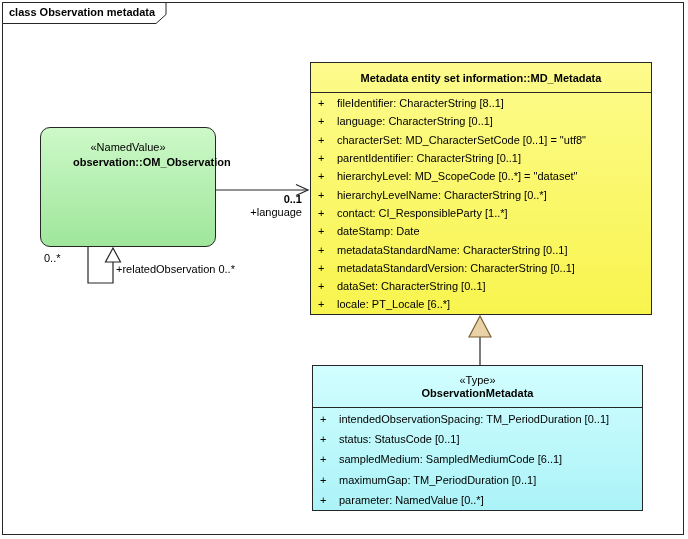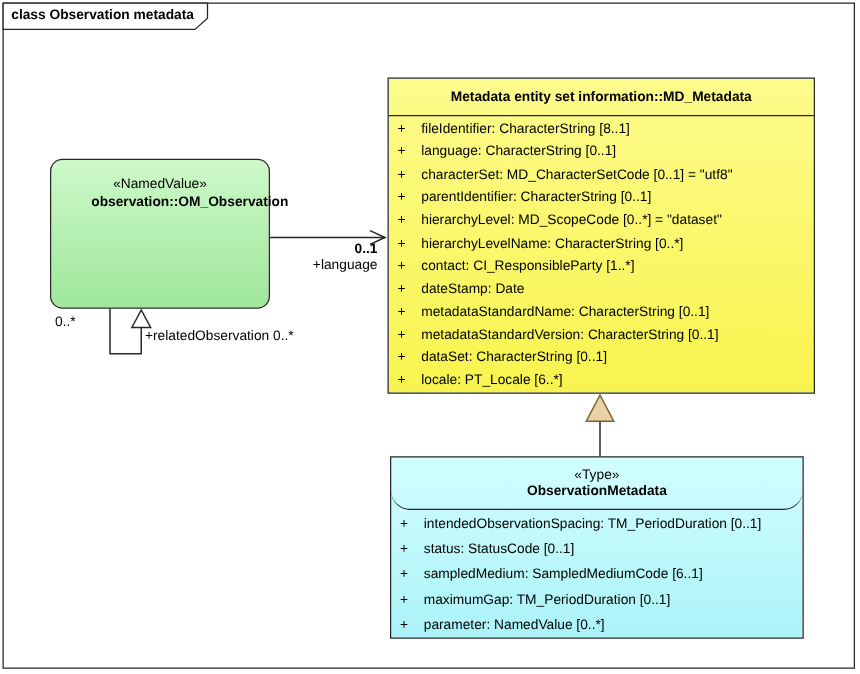--- a/index.html
+++ b/index.html
@@ -36,21 +36,21 @@
   }
   .type-box {
     left:312px; top:365px; width:331px; height:146px;
     background:linear-gradient(180deg, var(--type-fill-top,#D2FEFF), var(--type-fill-bottom,#ABF3F8));
   }
   .class-header {
     display:flex; align-items:center; justify-content:center;
     border-bottom:1px solid var(--line-color,#262626); font-weight:bold;text-align:right;
   }
   .md .class-header { height:29px; }
-  .type-box .class-header { height:41px; flex-direction:column; gap:1px;border-radius:15px; }
+  .type-box .class-header { height:41px; flex-direction:column; gap:1px; }
   .type-box .class-header .stereotype { font-weight:normal; }
 
   .attrs { padding-top:1px; }
   .attr-row { display:flex; align-items:center; padding-left:7px; }
   .md .attr-row { height:18.3px; }
   .type-box .attr-row { height:20.2px; }
   .vis { width:19px; flex:0 0 19px; }
   .sig { white-space:nowrap; }
 
   .lbl { position:absolute; white-space:nowrap; }

